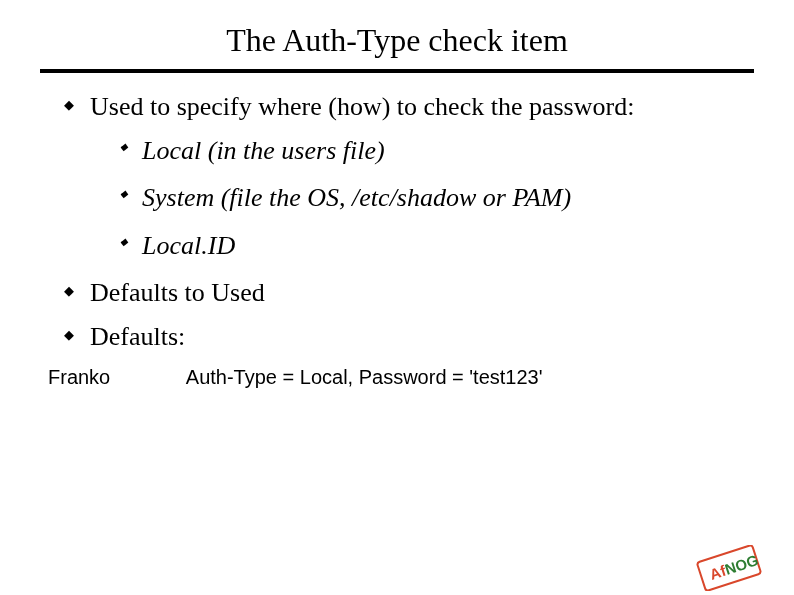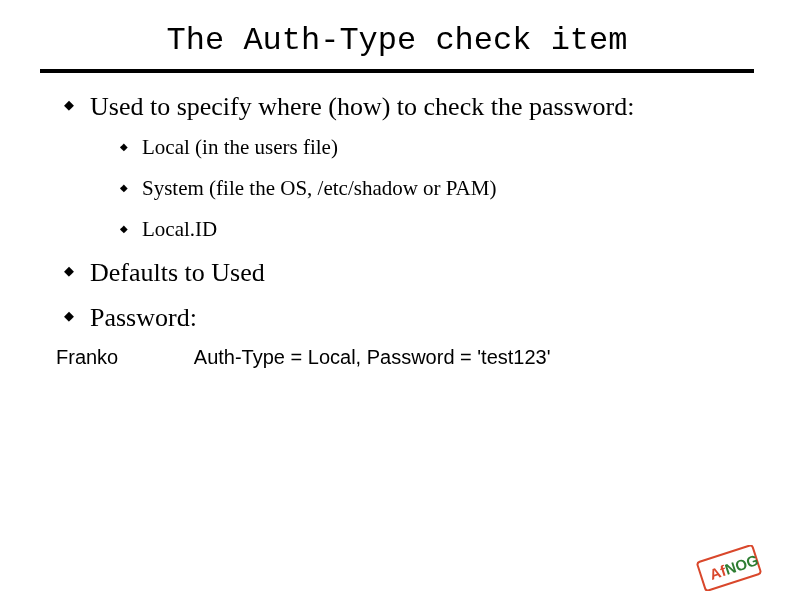--- a/index.html
+++ b/index.html
@@ -14,21 +14,21 @@
     overflow: hidden;
   }
   .slide {
     box-sizing: border-box;
     width: 794px;
     height: 595px;
     position: relative;
     padding: 0 40px;
   }
   .title {
-    font-family: Liberation Mono, monospace;
+    font-family: Liberation Serif, serif;
     font-size: 32px;
     text-align: center;
     margin-top: 22px;
     margin-bottom: 10px;
   }
   .rule {
     border: none;
     border-top: 4px solid #000;
     margin: 0 0 18px 0;
   }
@@ -53,40 +53,41 @@
     color: #000;
   }
   ul.lvl2 {
     list-style: none;
     padding: 0;
     margin: 10px 0 6px 30px;
   }
   ul.lvl2 > li {
     position: relative;
     padding-left: 22px;
-    font-size: 21px;
+    font-size: 26px;
     line-height: 1.3;
     margin-bottom: 14px;
+    font-style: italic;
   }
   ul.lvl2 > li::before {
     content: "◆";
     position: absolute;
     left: 0;
     top: 6px;
     font-size: 10px;
     color: #000;
   }
   .example-row {
     margin-top: 6px;
     font-family: Arial, Helvetica, sans-serif;
     font-size: 20px;
   }
   .example-row .label {
     display: inline-block;
-    margin-left: 16px;
+    margin-left: 8px;
   }
   .example-row .value {
     display: inline-block;
     margin-left: 70px;
   }
   .logo {
     position: absolute;
     right: 30px;
     bottom: 22px;
   }
@@ -111,21 +112,21 @@
         </li>
         <li>
           <span>Local.ID</span>
         </li>
       </ul>
     </li>
     <li>
       <span>Defaults to Used</span>
     </li>
     <li>
-      <span>Password:</span>
+      <span>Defaults:</span>
     </li>
   </ul>
 
   <div class="example-row">
     <span class="label">Franko</span>
     <span class="value">Auth-Type = Local, Password = 'test123'</span>
   </div>
 
   <div class="logo">
     <svg width="70" height="46" viewBox="0 0 70 46">

